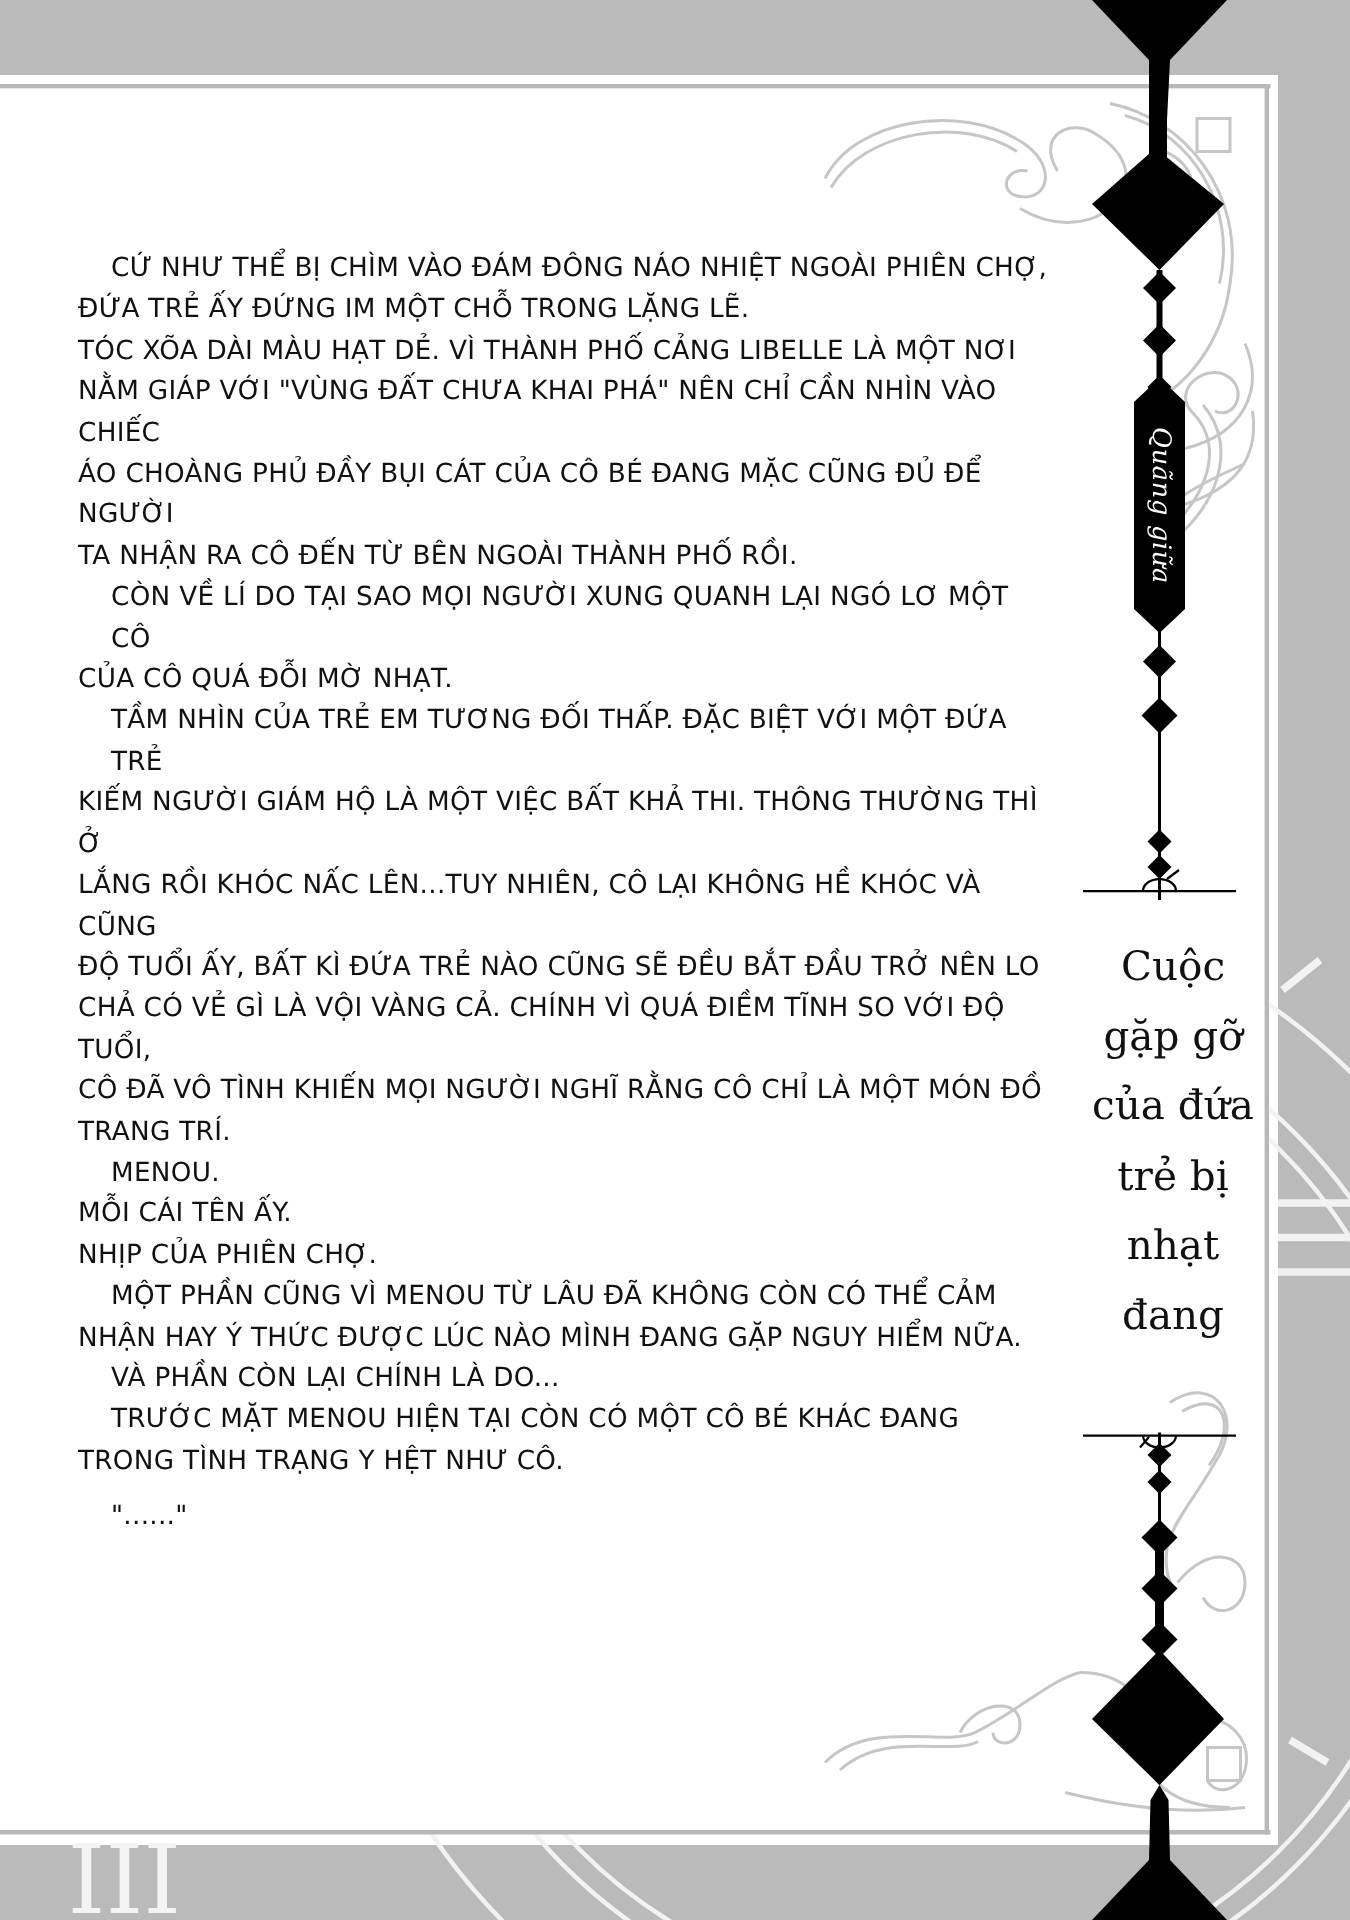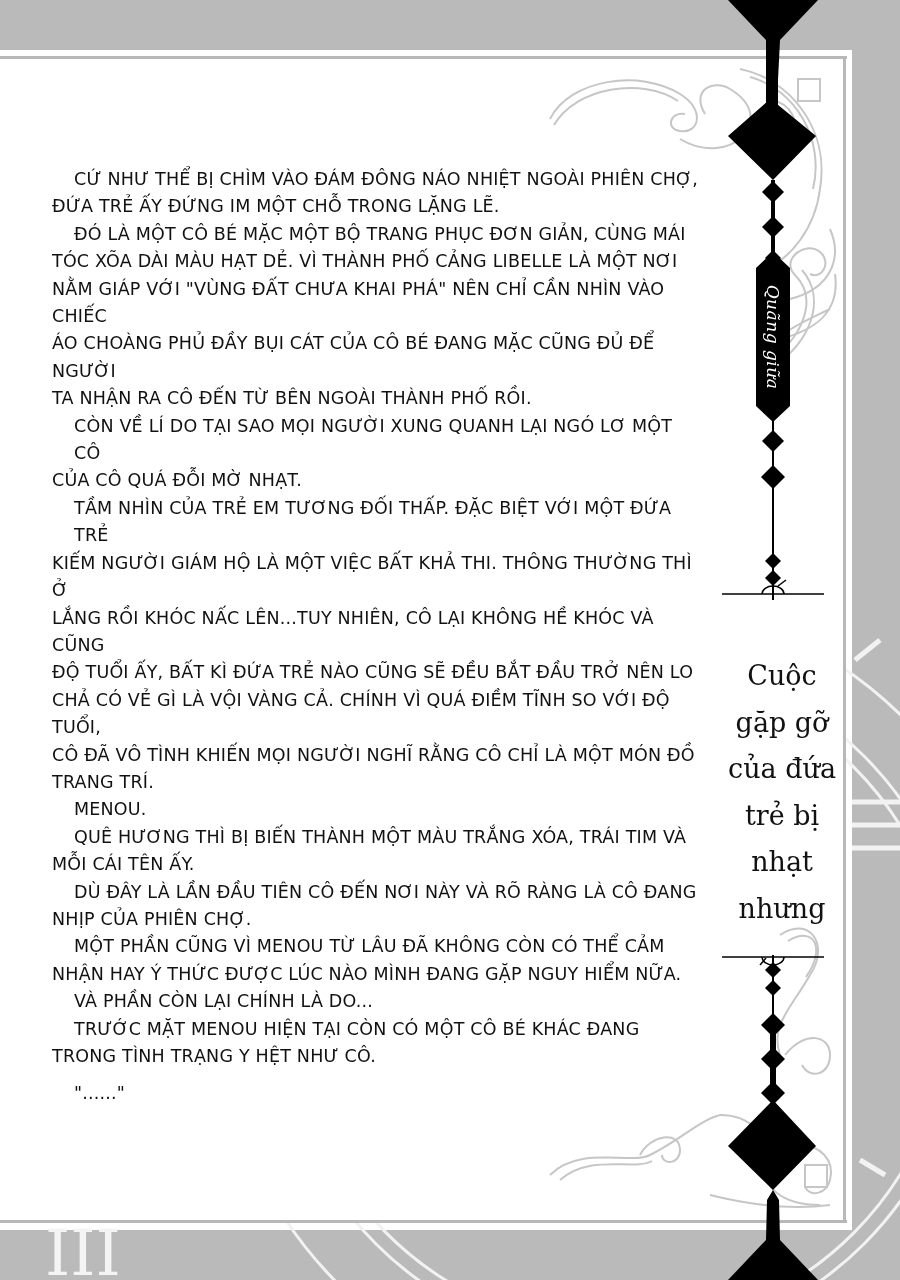--- a/index.html
+++ b/index.html
@@ -40,21 +40,21 @@
     display: inline-block; transform: rotate(90deg);
     white-space: nowrap; color: #ffffff;
     font-family: "DejaVu Serif", serif; font-style: italic;
     font-size: 17px; letter-spacing: 0.5px;
   }
 
   .chapter-title {
     position: absolute; left: 722px; top: 622px; width: 120px;
     text-align: center;
     font-family: "DejaVu Serif", serif;
-    font-size: 27px; line-height: 46.5px; color: #111; margin-top: 31px;
+    font-size: 27px; line-height: 46.5px; color: #111;
   }
   .chapter-title div { margin: 0; }
 </style>
 </head>
 <body>
 
 <div class="page"></div>
 
 <svg class="dial" viewBox="0 0 900 1280">
   <g fill="none" stroke="#f2f2f2" stroke-width="3">
@@ -160,44 +160,41 @@
 <div class="section-label">
   <span>Quãng giữa</span>
 </div>
 
 <div class="chapter-title">
   <div>Cuộc</div>
   <div>gặp gỡ</div>
   <div>của đứa</div>
   <div>trẻ bị</div>
   <div>nhạt</div>
-  <div>nhưng</div>
+  <div>đang</div>
 </div>
 
 <div class="body-text" id="body-text">
     <p class="indent">Cứ như thể bị chìm vào đám đông náo nhiệt ngoài phiên chợ,</p>
     <p>đứa trẻ ấy đứng im một chỗ trong lặng lẽ.</p>
-    <p class="indent">Đó là một cô bé mặc một bộ trang phục đơn giản, cùng mái</p>
     <p>tóc xõa dài màu hạt dẻ. Vì thành phố cảng Libelle là một nơi</p>
     <p>nằm giáp với "vùng đất chưa khai phá" nên chỉ cần nhìn vào chiếc</p>
     <p>áo choàng phủ đầy bụi cát của cô bé đang mặc cũng đủ để người</p>
     <p>ta nhận ra cô đến từ bên ngoài thành phố rồi.</p>
     <p class="indent">Còn về lí do tại sao mọi người xung quanh lại ngó lơ một cô</p>
     <p>của cô quá đỗi mờ nhạt.</p>
     <p class="indent">Tầm nhìn của trẻ em tương đối thấp. Đặc biệt với một đứa trẻ</p>
     <p>kiếm người giám hộ là một việc bất khả thi. Thông thường thì ở</p>
     <p>lắng rồi khóc nấc lên...Tuy nhiên, cô lại không hề khóc và cũng</p>
     <p>độ tuổi ấy, bất kì đứa trẻ nào cũng sẽ đều bắt đầu trở nên lo</p>
     <p>chả có vẻ gì là vội vàng cả. Chính vì quá điềm tĩnh so với độ tuổi,</p>
     <p>cô đã vô tình khiến mọi người nghĩ rằng cô chỉ là một món đồ</p>
     <p>trang trí.</p>
     <p class="indent">Menou.</p>
-    <p class="indent">Quê hương thì bị biến thành một màu trắng xóa, trái tim và</p>
     <p>mỗi cái tên ấy.</p>
-    <p class="indent">Dù đây là lần đầu tiên cô đến nơi này và rõ ràng là cô đang</p>
     <p>nhịp của phiên chợ.</p>
     <p class="indent">Một phần cũng vì Menou từ lâu đã không còn có thể cảm</p>
     <p>nhận hay ý thức được lúc nào mình đang gặp nguy hiểm nữa.</p>
     <p class="indent">Và phần còn lại chính là do...</p>
     <p class="indent">Trước mặt Menou hiện tại còn có một cô bé khác đang</p>
     <p>trong tình trạng y hệt như cô.</p>
     <p class="gap"></p>
     <p class="indent">"......"</p>
   </div>
 

